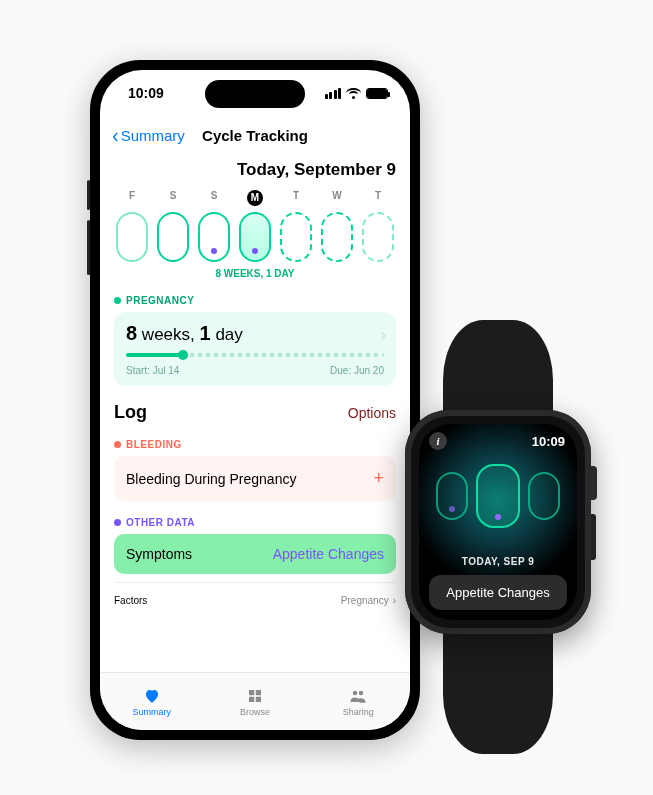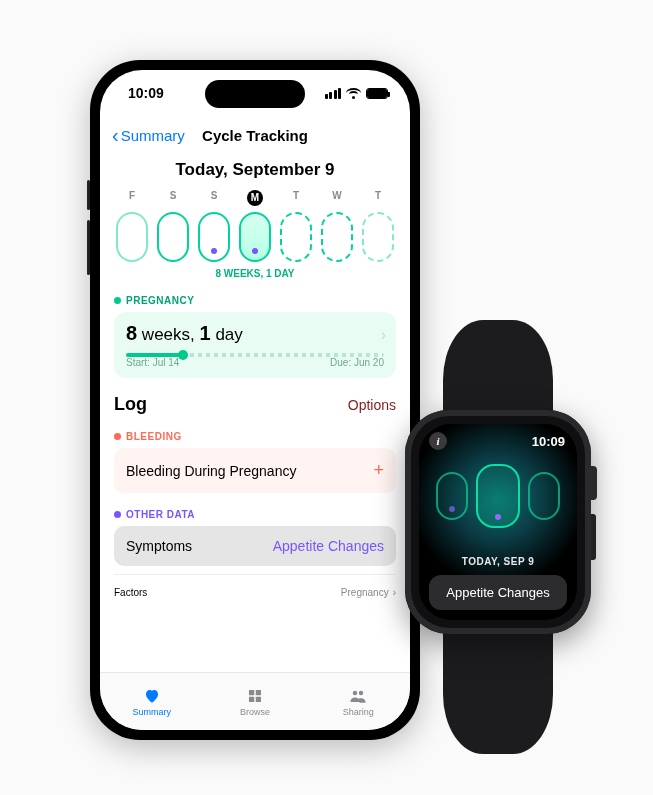--- a/index.html
+++ b/index.html
@@ -57,21 +57,21 @@
   .battery i{display:block;width:100%;height:100%;background:#000;border-radius:2px}
 
   
   .navbar { display:flex; align-items:center; height:38px; padding:0 12px; position:relative; }
   .back { color:#007aff; font-size:15px; display:flex; align-items:center; gap:2px }
   .back .chev { font-size:20px; line-height:1; }
   .title { position:absolute; left:0; right:0; text-align:center; font-size:15px; font-weight:600; pointer-events:none }
 
   .content { flex:1; overflow:hidden; padding:0 14px; }
 
-  .today-label { text-align:center; font-size:17px; font-weight:700; margin-top:6px }
+  .today-label { text-align:right; font-size:17px; font-weight:700; margin-top:6px }
 
   
   .weekdays { display:flex; justify-content:space-between; margin-top:10px; padding:0 2px }
   .weekdays span { width:32px; text-align:center; font-size:10px; color:#8a8a8e; font-weight:600 }
   .weekdays span.today { background:#000; color:#fff; border-radius:50%; height:16px; line-height:16px; width:16px; margin:0 auto }
   .weekdays .cell { width:32px; display:flex; justify-content:center }
 
   .pill-row { display:flex; justify-content:space-between; margin-top:6px; padding:0 2px }
   .pill { width:32px; height:50px; border-radius:16px; display:flex; align-items:flex-end; justify-content:center; padding-bottom:6px; }
   .pill.solid { border:2px solid #00d49b; }
@@ -90,30 +90,30 @@
   .lbl-green{color:#00a374}.lbl-red{color:#ff6a55}.lbl-purple{color:#7855ff}
 
   .preg-card { background:#e9fcf4; border-radius:12px; padding:10px 12px; margin-top:6px; position:relative }
   .preg-card .big { font-size:17px; font-weight:400 }
   .preg-card .big b{font-weight:700; font-size:20px}
   .preg-card .sub { font-size:13px; color:#444; margin-top:2px }
   .preg-card .chev { position:absolute; right:10px; top:14px; color:#b6e7d5; font-size:16px }
   .bar { margin-top:8px; height:4px; background:repeating-linear-gradient(90deg,#b6e7d5 0 4px,transparent 4px 8px); border-radius:2px; position:relative }
   .bar .fill { position:absolute; left:0; top:0; bottom:0; width:22%; background:#00c98c; border-radius:2px }
   .bar .knob { position:absolute; left:22%; top:-3px; width:10px; height:10px; background:#00c98c; border-radius:50%; transform:translateX(-50%) }
-  .bar-labels { display:flex; justify-content:space-between; font-size:10px; color:#6fa893; margin-top:0 }
+  .bar-labels { display:flex; justify-content:space-between; font-size:10px; color:#6fa893; margin-top:8px }
 
   
   .log-header { display:flex; justify-content:space-between; align-items:center; margin-top:16px }
   .log-header h3 { font-size:18px; font-weight:700 }
   .options { color:#7f1d1d; font-size:14px }
 
   .row-card { background:#fff; border-radius:10px; padding:12px 12px; margin-top:6px; display:flex; justify-content:space-between; align-items:center; font-size:14px }
   .row-card.red { background:#fff4f1 }
-  .row-card.purple { background:#e5e5e5 }
+  .row-card.purple { background:#86efac }
   .row-card .plus { color:#ff6a55; font-size:18px; font-weight:300 }
   .row-card .val { color:#7855ff; font-weight:500 }
   .row-plain { padding:12px 0; border-top:1px solid #eee; display:flex; justify-content:space-between; align-items:center; font-size:10px; margin-top:8px }
   .row-plain .rt { color:#8a8a8e; display:flex; align-items:center; gap:4px }
 
   
   .tabbar { height:58px; border-top:1px solid #e8e8e8; display:flex; background:#f9f9f9cc }
   .tab { flex:1; display:flex; flex-direction:column; align-items:center; justify-content:center; gap:2px; font-size:9px; color:#8a8a8e }
   .tab.active { color:#007aff }
   .tab svg { width:20px; height:18px; fill:currentColor }

